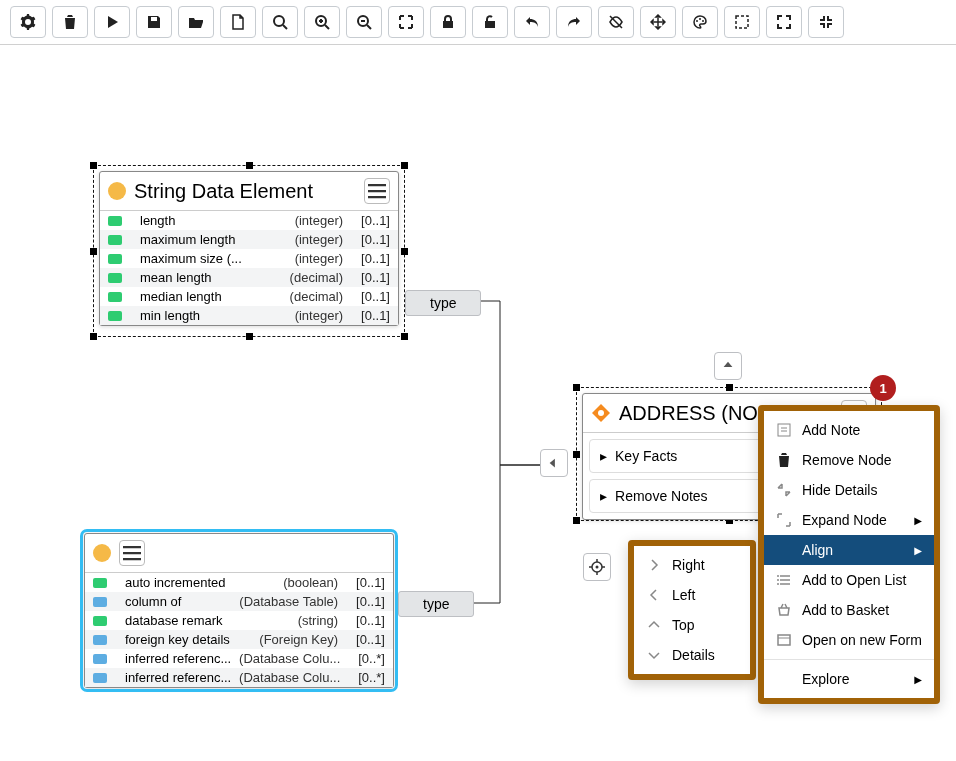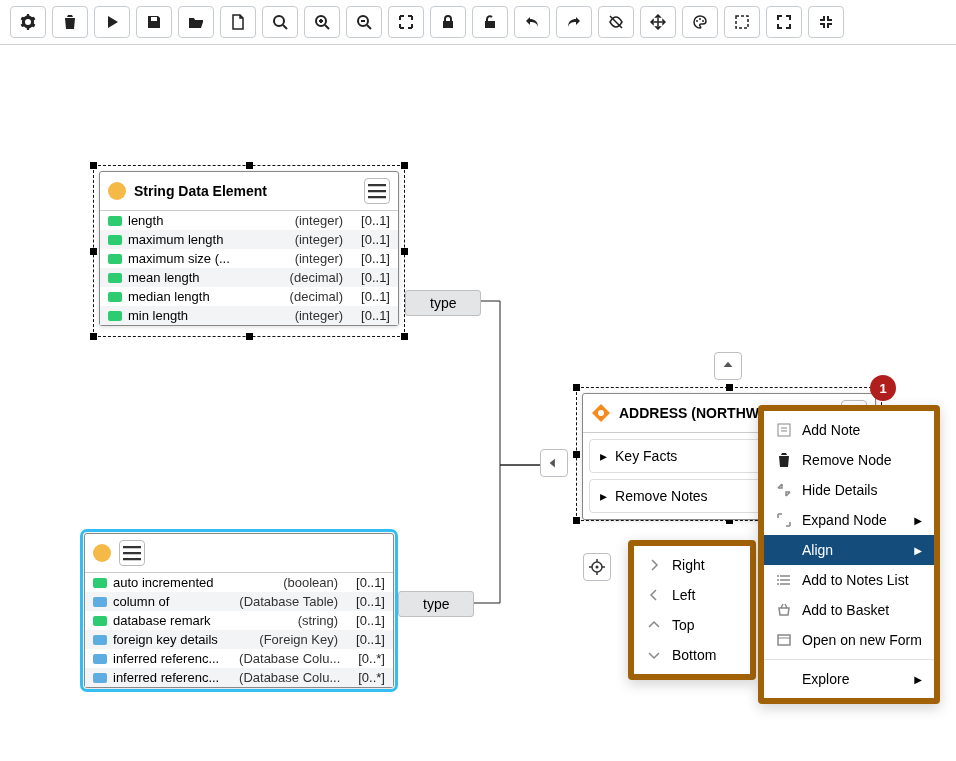--- a/index.html
+++ b/index.html
@@ -58,21 +58,21 @@
   .selframe .hq {
     position:absolute; width:7px; height:7px; background:#000;
   }
   .node .head {
     display:flex; align-items:center;
     padding:6px 8px;
     border-bottom:1px solid #ccc;
     gap:8px;
   }
   .node .head .title {
-    font-size:14px; font-weight:700; flex:1;
+    font-size:20px; font-weight:400; flex:1;
     white-space:nowrap; overflow:hidden; text-overflow:ellipsis;
   }
   .menu-btn {
     width:26px; height:26px;
     border:1px solid #bbb; border-radius:4px;
     display:flex; align-items:center; justify-content:center;
     cursor:pointer;
   }
   .node .body {
     max-height: 140px;
@@ -83,21 +83,21 @@
   .row {
     display:grid;
     grid-template-columns: 14px 1fr auto auto;
     gap:6px;
     align-items:center;
     padding:2px 8px;
     font-size:13px;
   }
   .row:nth-child(even){ background:#f3f4f5; }
   .row .sw { width:14px; height:10px; border-radius:2px; display:inline-block; }
-  .row .nm { white-space:nowrap; overflow:hidden; text-overflow:ellipsis; }
+  .row .nm { white-space:nowrap; overflow:hidden; text-overflow:ellipsis;margin-left:12px; }
   .row .tp { color:#333; white-space:nowrap; }
   .row .card { color:#222; white-space:nowrap; padding-left:12px; }
   
   .section-row {
     display:flex; align-items:center;
     padding:8px 10px;
     border:1px solid #ddd;
     border-radius:4px;
     margin:6px;
     gap:8px;
@@ -494,21 +494,21 @@
           </svg>
         </span>
         <span>Top</span>
       </div>
       <div class="mi">
         <span class="mic">
           <svg viewBox="0 0 16 16">
             <path d="M3 6l5 5 5-5" fill="none" stroke="currentColor" stroke-width="1.5"></path>
           </svg>
         </span>
-        <span>Bottom</span>
+        <span>Details</span>
       </div>
     </div>
 
   <div class="menu" style="left:758px;top:360px;">
   <div class="mi">
         <span class="mic">
           <svg viewBox="0 0 16 16">
             <rect x="2" y="2" width="12" height="12" fill="none" stroke="currentColor"></rect>
             <path d="M5 6h6M5 9h6" stroke="currentColor"></path>
           </svg>
@@ -547,21 +547,21 @@
       </div>
       <div class="mi">
         <span class="mic">
           <svg viewBox="0 0 16 16">
             <path d="M4 4h10M4 8h10M4 12h10" stroke="currentColor" stroke-width="1.5"></path>
             <circle cx="2" cy="4" r="1" fill="currentColor"></circle>
             <circle cx="2" cy="8" r="1" fill="currentColor"></circle>
             <circle cx="2" cy="12" r="1" fill="currentColor"></circle>
           </svg>
         </span>
-        <span>Add to Notes List</span>
+        <span>Add to Open List</span>
       </div>
       <div class="mi">
         <span class="mic">
           <svg viewBox="0 0 16 16">
             <path d="M3 6h10l-1 7H4L3 6zm2 0l2-4M11 6L9 2" fill="none" stroke="currentColor" stroke-width="1.5"></path>
           </svg>
         </span>
         <span>Add to Basket</span>
       </div>
       <div class="mi">

